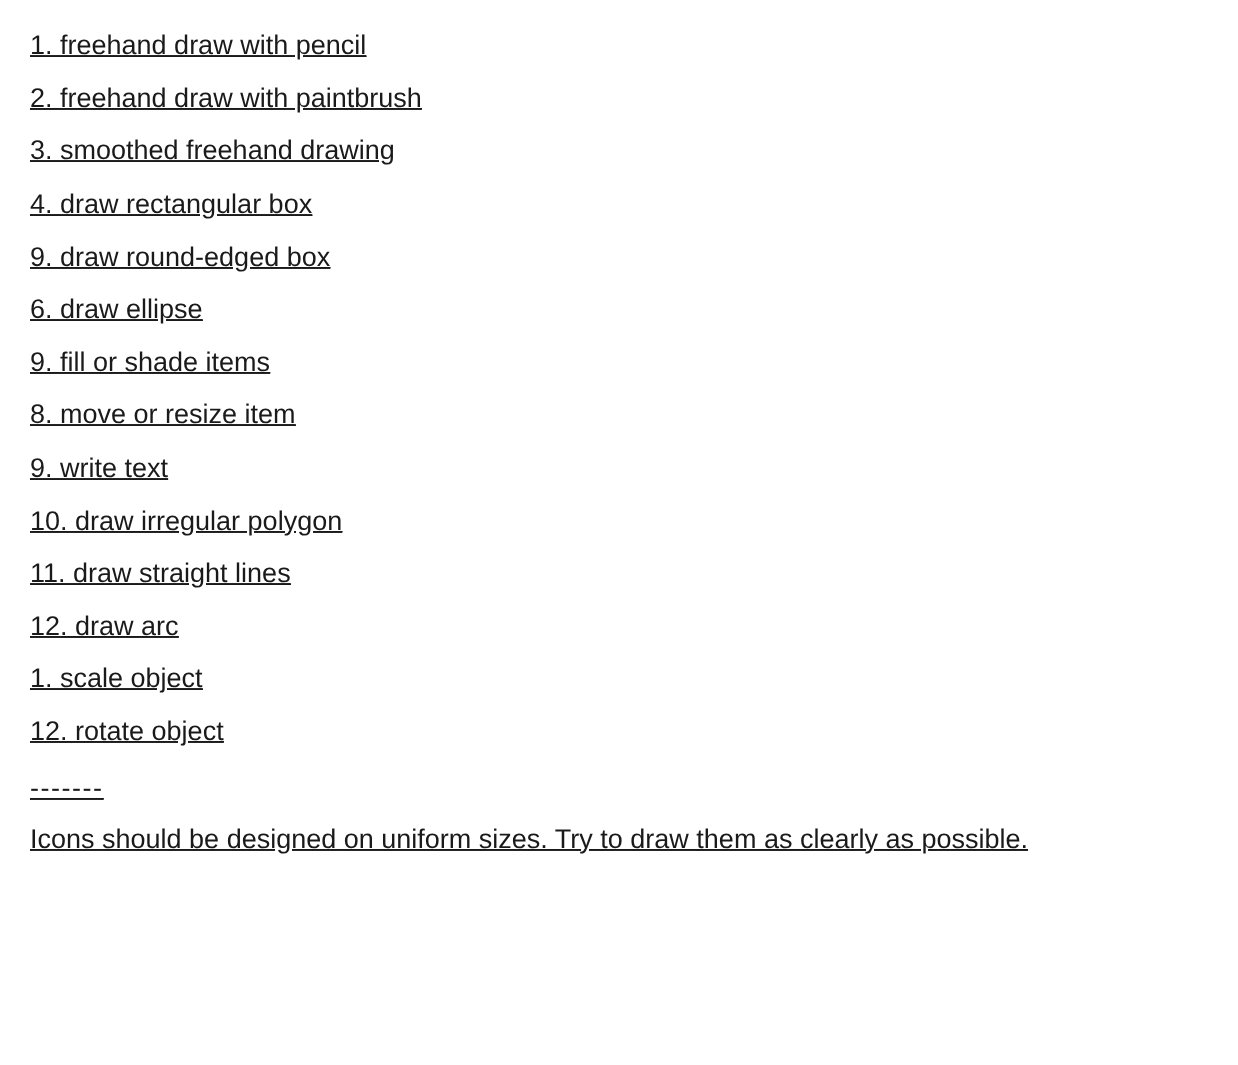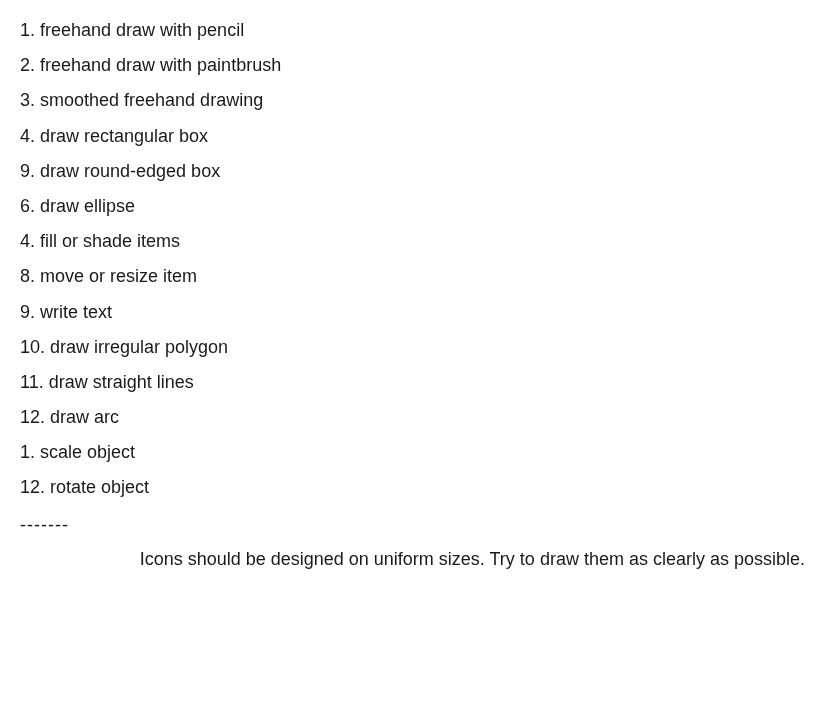--- a/index.html
+++ b/index.html
@@ -1,18 +1,19 @@
 <!DOCTYPE html>
 <html><head>
   <meta charset="utf-8">
   <style>
     * {
       margin: 0;
       padding: 0;
       box-sizing: border-box;
+      text-decoration: underline;
     }
     body {
       background: #ffffff;
       font-family: Arial, sans-serif;
       font-size: 18px;
       color: #1a1a1a;
       padding: 18px 20px;
       width: 825px;
       min-height: 710px;
     }
@@ -20,34 +21,33 @@
       margin-bottom: 10px;
       line-height: 1.4;
     }
     .divider {
       margin: 14px 0 10px 0;
       letter-spacing: 1px;
     }
     .note {
       margin-bottom: 10px;
       line-height: 1.5;
-      text-align: right;
     }
   </style>
 </head>
 <body>
 
 <div id="main">
     <div class="list-item">1. freehand draw with pencil</div>
     <div class="list-item">2. freehand draw with paintbrush</div>
     <div class="list-item">3. smoothed freehand drawing</div>
     <div class="list-item">4. draw rectangular box</div>
     <div class="list-item">9. draw round-edged box</div>
     <div class="list-item">6. draw ellipse</div>
-    <div class="list-item">4. fill or shade items</div>
+    <div class="list-item">9. fill or shade items</div>
     <div class="list-item">8. move or resize item</div>
     <div class="list-item">9. write text</div>
     <div class="list-item">10. draw irregular polygon</div>
     <div class="list-item">11. draw straight lines</div>
     <div class="list-item">12. draw arc</div>
     <div class="list-item">1. scale object</div>
     <div class="list-item">12. rotate object</div>
     <div class="divider">-------</div>
     <div class="note">Icons should be designed on uniform sizes. Try to draw them as clearly as possible.</div>
   </div>

